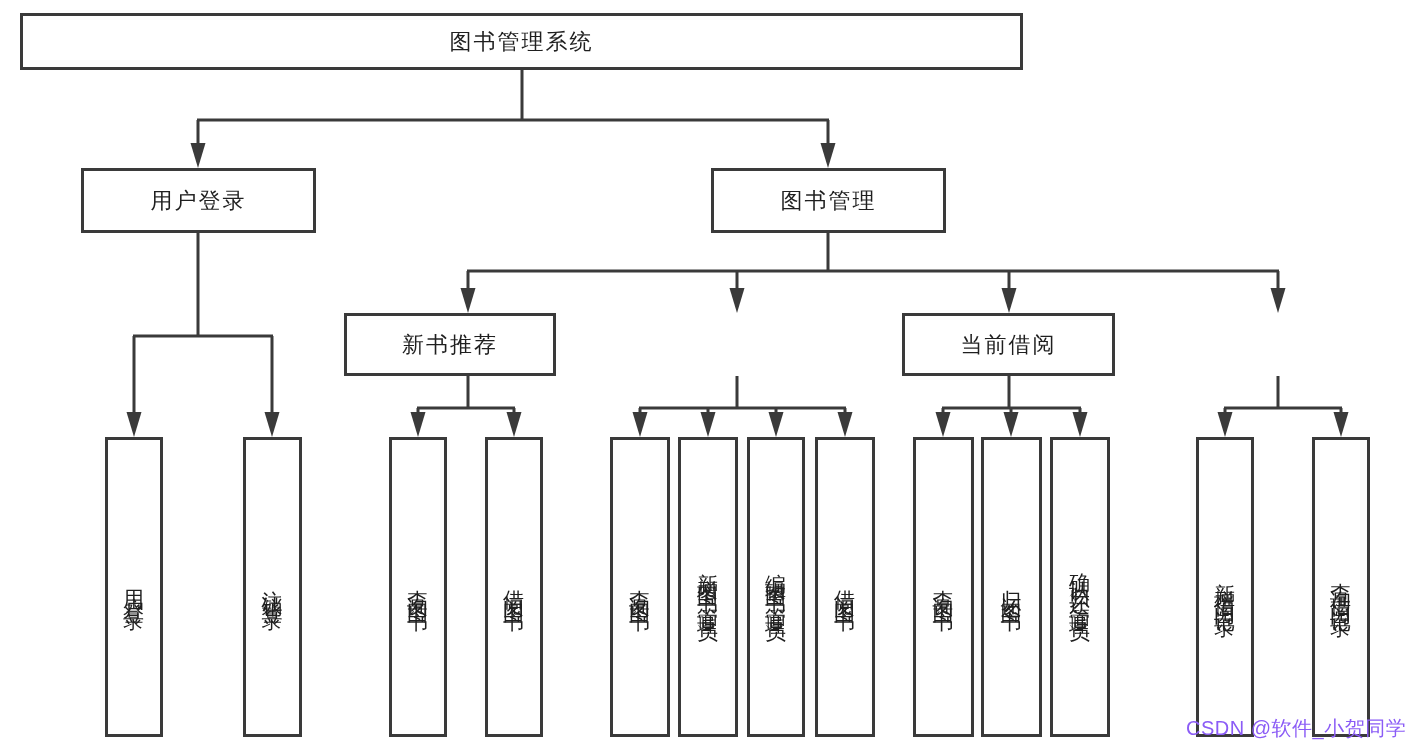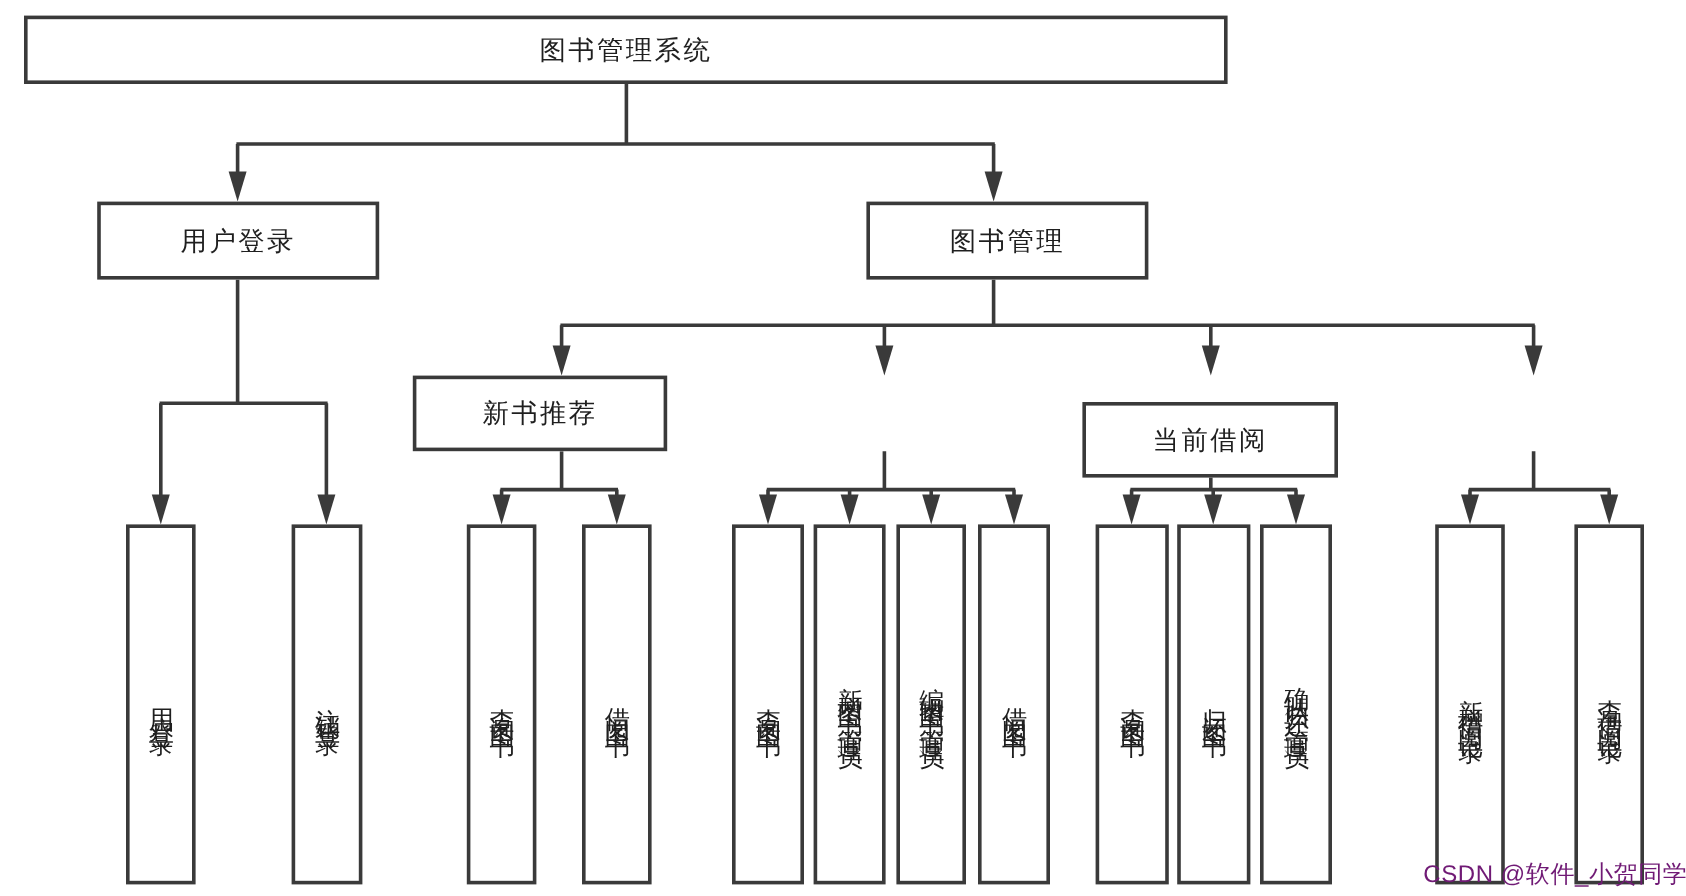--- a/index.html
+++ b/index.html
@@ -41,25 +41,25 @@
   .vbox {
     writing-mode: vertical-rl;
     font-size: 21px;
     letter-spacing: 7px;
     line-height: 1;
   }
   
   .n-root            { left: 20px;   top: 13px;  width: 1003px; height: 57px; }
   
   .n-user-login      { left: 81px;   top: 168px; width: 235px;  height: 65px; }
-  .n-book-mgmt       { left: 711px;  top: 168px; width: 235px;  height: 65px; margin-left: 11px; }
+  .n-book-mgmt       { left: 711px;  top: 168px; width: 235px;  height: 65px; }
   
   .n-new-book-rec    { left: 344px;  top: 313px; width: 212px;  height: 63px; }
   .n-book-borrow     { left: 630px;  top: 313px; width: 213px;  height: 63px; }
-  .n-current-borrow  { left: 902px;  top: 313px; width: 213px;  height: 63px; margin-top: 22px; }
+  .n-current-borrow  { left: 902px;  top: 313px; width: 213px;  height: 63px; }
   .n-borrow-records  { left: 1172px; top: 313px; width: 211px;  height: 63px; }
   
   .leaf              { top: 437px; height: 300px; }
   .n-leaf-user-login { left: 105px;  width: 58px; }
   .n-leaf-logout     { left: 243px;  width: 59px; }
   .n-leaf-nbr-query  { left: 389px;  width: 58px; }
   .n-leaf-nbr-borrow { left: 485px;  width: 58px; }
   .n-leaf-bb-query   { left: 610px;  width: 60px; }
   .n-leaf-bb-add     { left: 678px;  width: 60px; }
   .n-leaf-bb-edit    { left: 747px;  width: 58px; }
@@ -68,21 +68,21 @@
   .n-leaf-cb-return  { left: 981px;  width: 61px; }
   .n-leaf-cb-confirm { left: 1050px; width: 60px; }
   .n-leaf-br-add     { left: 1196px; width: 58px; }
   .n-leaf-br-query   { left: 1312px; width: 58px; }
 
   .watermark {
     position: absolute;
     left: 1186px;
     top: 715px;
     font-size: 20px;
-    color: #701a75;
+    color: #8b5cf6;
     white-space: nowrap;
     z-index: 10;
     letter-spacing: 0.5px;
   }
 </style>
 </head>
 <body>
 
 <div class="canvas">
 

